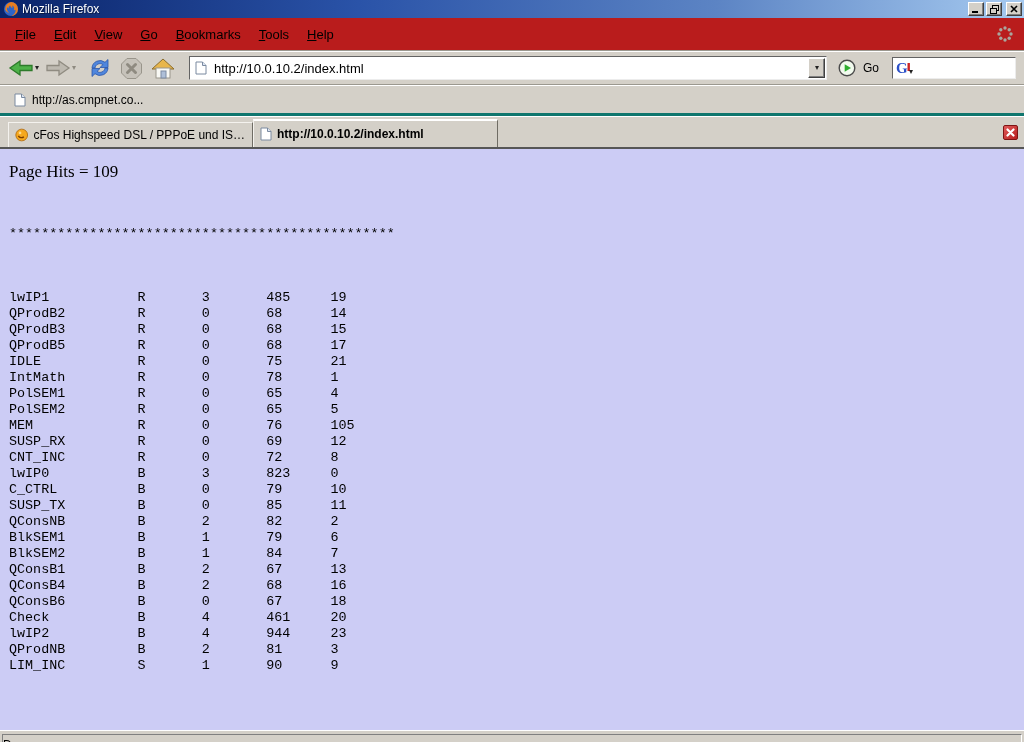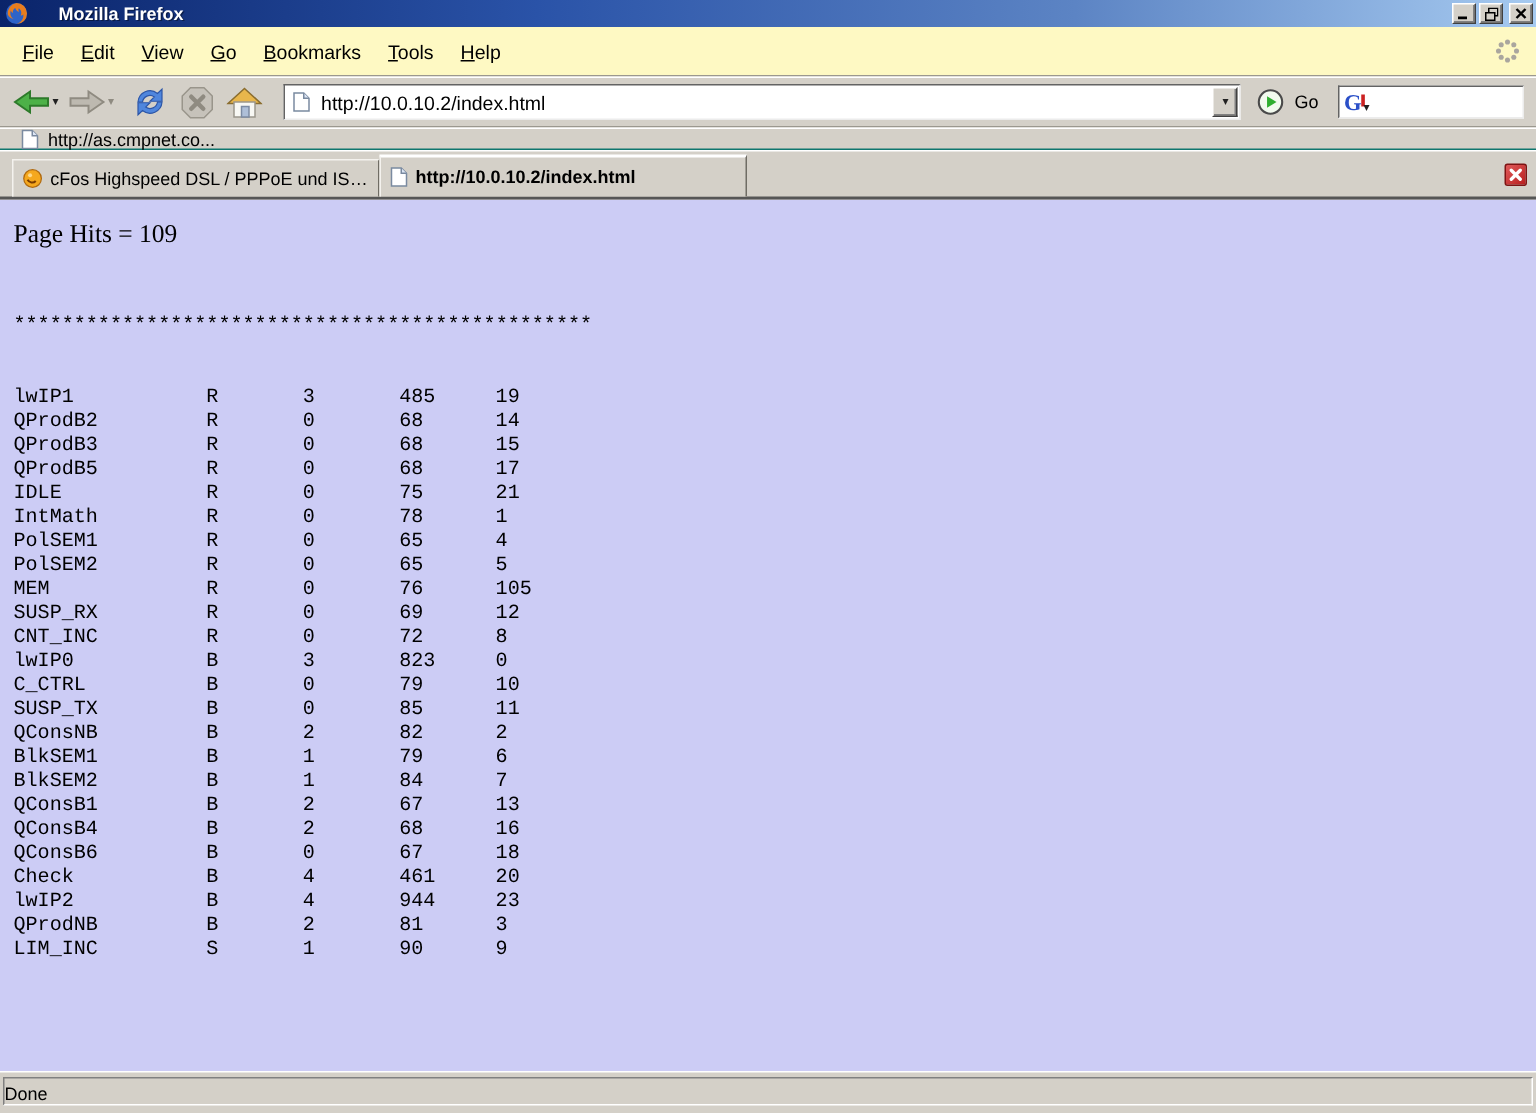--- a/index.html
+++ b/index.html
@@ -2,30 +2,30 @@
 <html><head>
 <meta charset="utf-8">
 <style>
   * { box-sizing: border-box; margin: 0; padding: 0; }
   html,body { width:1024px; height:742px; overflow:hidden; }
   body { font-family:"Liberation Sans", sans-serif; background:#d4d0c8; }
 
   
   .titlebar { height:18px; display:flex; align-items:center; padding:0 2px 0 3px;
     background:linear-gradient(90deg,#0a246a 0%,#2a53a8 35%,#5c84c4 70%,#a6caf0 100%); }
-  .titlebar .title { color:#fff; font-size:12px; font-weight:bold; margin-left:20px; flex:1;
+  .titlebar .title { color:#fff; font-size:12px; font-weight:normal; margin-left:3px; flex:1;
     text-shadow:1px 1px 0 rgba(0,0,0,.4); }
   .winbtn { width:16px; height:14px; background:#d4d0c8; margin-left:2px;
     border:1px solid; border-color:#fff #404040 #404040 #fff;
     box-shadow:inset -1px -1px 0 #808080; display:flex; align-items:center; justify-content:center; }
   .winbtn.close { margin-left:4px; }
 
   
   .menubar { height:26px; display:flex; align-items:center; padding:16px 6px;
-    background:#fef9c3; border-bottom:1px solid #9b988f; }
+    background:#b91c1c; border-bottom:1px solid #9b988f; }
   .menu-item { font-size:13px; color:#000; padding:3px 9px; cursor:default; }
   .menubar .spacer { flex:1; }
 
   
   .navbar { height:34px; display:flex; align-items:center; padding:0 8px;
     background:#d4d0c8; border-top:1px solid #fff; border-bottom:1px solid #9b988f; }
   .navgroup { display:flex; align-items:center; margin-right:6px; }
   .caret { font-size:8px; color:#222; margin-left:1px; line-height:8px; }
   .caret.dim { color:#8f8b81; }
   .toolicon { margin-right:8px; display:flex; align-items:center; }
@@ -37,22 +37,22 @@
     border:1px solid; border-color:#fff #404040 #404040 #fff; box-shadow:inset -1px -1px 0 #808080;
     display:flex; align-items:center; justify-content:center; }
   .gobtn { display:flex; align-items:center; padding:2px 5px; margin-right:8px; }
   .gobtn .golabel { font-size:12px; color:#000; margin-left:7px; }
   .searchbox { width:124px; height:22px; background:#fff; position:relative;
     border:1px solid; border-color:#636363 #ececec #ececec #636363;
     display:flex; align-items:center; padding-left:3px; }
   .searchbox .caret { position:relative; left:-3px; top:4px; }
 
   
-  .bookmarksbar { height:15px; display:flex; align-items:center; padding:0 10px;
-    background:#d4d0c8; border-top:1px solid #fff; border-bottom:1px solid #0f766e; }
+  .bookmarksbar { height:31px; display:flex; align-items:center; padding:0 10px;
+    background:#d4d0c8; border-top:1px solid #fff; border-bottom:3px solid #0f766e; }
   .bookmark-item { display:flex; align-items:center; font-size:12px; color:#000; padding:2px 4px; }
   .bookmark-item svg { margin-right:6px; }
 
   
   .tabstrip { height:33px; background:#d4d0c8; border-top:1px solid #fff;
     border-bottom:2px solid #565656; position:relative; display:flex; align-items:flex-end;
     padding:0 0 0 8px; }
   .tab { width:245px; height:25px; display:flex; align-items:center; gap:5px; padding:0 6px;
     font-size:12px; color:#000; white-space:nowrap; overflow:hidden; background:#d4d0c8;
     border-top:1px solid #f4f2ee; border-left:1px solid #f4f2ee; border-right:1px solid #6f6c64; }
@@ -62,21 +62,21 @@
     background:linear-gradient(135deg,#e05a5a,#b81e1e); border:1px solid #7e1414; border-radius:2px;
     display:flex; align-items:center; justify-content:center; }
 
   
   .content { height:581px; background:#ccccf5; color:#000; overflow:hidden; }
   .hits { font-family:"Liberation Serif", serif; font-size:17px; padding:13px 12px 0 9px; }
   .tasktable { font-family:"Liberation Mono","DejaVu Sans Mono",monospace; font-size:13.4px;
     line-height:16px; margin:12px 0 0 9px; white-space:pre; }
   .thead span { display:inline-block; }
   .th0 { width:14ch; } .th1 { width:7ch; } .th2 { width:10ch; }
-  .trows { margin-top:0; }
+  .trows { margin-top:16px; }
   .trow span { display:inline-block; }
   .tc0 { width:16ch; } .tc1 { width:8ch; } .tc2 { width:8ch; } .tc3 { width:8ch; }
 
   
   .statusbar { height:25px; background:#d4d0c8; padding:3px 2px 2px 2px; border-top:1px solid #fff; }
   .statuspanel { height:19px; border:1px solid; border-color:#808080 #fff #fff #808080;
     display:flex; align-items:flex-end; padding-left:0; font-size:12px; color:#000; }
 </style>
 </head>
 <body>

